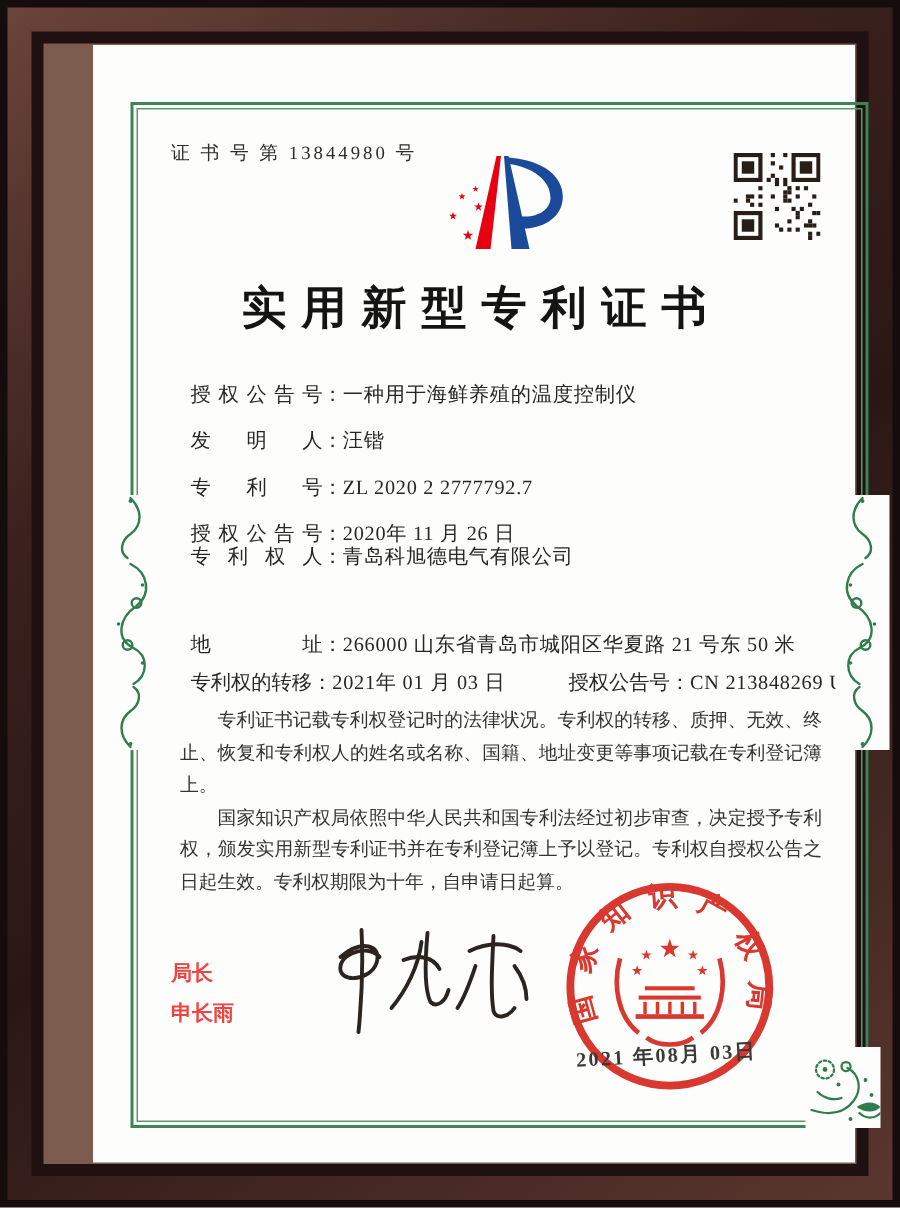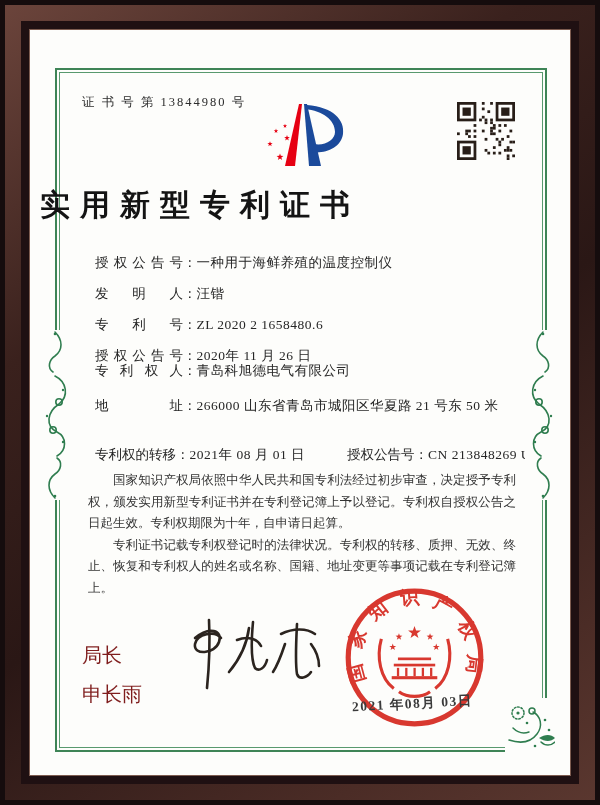--- a/index.html
+++ b/index.html
@@ -3,41 +3,41 @@
 <meta charset="utf-8">
 <style>
   html,body{margin:0;padding:0;}
   body{width:600px;height:805px;position:relative;overflow:hidden;background:#150c0d;
        font-family:"Liberation Serif","DejaVu Serif",serif;}
   
   .frame-mid{position:absolute;inset:5px;
      background:linear-gradient(145deg,#6b443b 0%,#3a211d 30%,#2a1715 55%,#4b2c26 85%,#5a372f 100%);}
   .frame-inner{position:absolute;inset:21px;background:#1f1012;}
   .frame-seam{position:absolute;inset:29px;background:#7d5c50;}
-  .paper{position:absolute;inset:30px;background:#fdfdfb;}
+  .paper{position:absolute;inset:30px;background:#fdfdfb;margin-left:32px;}
   
   .green-frame{position:absolute;left:25px;top:38px;width:488px;height:680px;
      border:2px solid #3e8456;}
   .green-frame::after{content:"";position:absolute;inset:2px;border:1px solid #58996e;}
   
   .cert-no{position:absolute;left:52px;top:64px;font-size:12.5px;letter-spacing:2px;color:#2b2b2b;}
   .logo{position:absolute;left:210px;top:66px;}
   .qr{position:absolute;left:427px;top:72px;}
-  .title{position:absolute;left:0;top:155px;width:100%;
+  .title{position:absolute;left:0;top:155px;width:100%;text-align:center;
      font-size:30px;font-weight:700;letter-spacing:10px;text-indent:10px;color:#141414;}
   .fields{position:absolute;left:65px;top:224px;width:420px;font-size:13.5px;color:#262626;}
   .frow{position:absolute;left:0;white-space:nowrap;}
   .flabel{display:inline-block;width:88px;text-align:justify;text-align-last:justify;}
   .fvalue{letter-spacing:.5px;}
   .grant-row{position:absolute;left:65px;top:416px;font-size:13.5px;color:#262626;white-space:nowrap;}
   .grant-pair2{margin-left:42px;}
   .paras{position:absolute;left:58px;top:440px;width:428px;font-size:12.5px;line-height:1.72;
      color:#333;text-align:justify;}
   .paras p{margin:0;text-indent:2em;}
-  .signer{position:absolute;left:52px;top:606px;font-size:20px;color:#7f1d1d;line-height:1.95;}
+  .signer{position:absolute;left:52px;top:606px;font-size:14px;color:#ef4444;line-height:1.95;font-weight:bold;}
   .signature{position:absolute;left:135px;top:580px;}
   .seal{position:absolute;left:312px;top:555px;}
   .seal-date{position:absolute;left:322px;top:665px;font-size:13.5px;color:#3a3a3a;
      letter-spacing:1.5px;transform:rotate(-3deg);font-weight:600;white-space:nowrap;}
   
   .orn{position:absolute;background:#fdfdfb;}
   .orn-left{left:7px;top:300px;width:36px;height:170px;}
   .orn-right{left:495px;top:300px;width:36px;height:170px;}
   .orn-corner{left:475px;top:668px;width:50px;height:54px;}
 </style>
@@ -126,33 +126,33 @@
       <rect x="0" y="14" width="7" height="7" fill="#281e18"></rect>
       <rect x="1" y="15" width="5" height="5" fill="#fdfdfb"></rect>
       <rect x="2" y="16" width="3" height="3" fill="#281e18"></rect>
     </svg>
 
   <div class="title">实用新型专利证书</div>
 
   <div class="fields">
     <div class="frow" style="top:0"><span class="flabel">授权公告号</span><span>：</span><span class="fvalue">一种用于海鲜养殖的温度控制仪</span></div>
     <div class="frow" style="top:31px"><span class="flabel">发明人</span><span>：</span><span class="fvalue">汪锴</span></div>
-    <div class="frow" style="top:62px"><span class="flabel">专利号</span><span>：</span><span class="fvalue">ZL 2020 2 1658480.6</span></div>
+    <div class="frow" style="top:62px"><span class="flabel">专利号</span><span>：</span><span class="fvalue">ZL 2020 2 2777792.7</span></div>
     <div class="frow" style="top:93px"><span class="flabel">授权公告号</span><span>：</span><span class="fvalue">2020年 11 月 26 日</span></div>
     <div class="frow" style="top:108px"><span class="flabel">专利权人</span><span>：</span><span class="fvalue">青岛科旭德电气有限公司</span></div>
-    <div class="frow" style="top:143px"><span class="flabel">地址</span><span>：</span><span class="fvalue">266000 山东省青岛市城阳区华夏路 21 号东 50 米</span></div>
+    <div class="frow" style="top:167px"><span class="flabel">地址</span><span>：</span><span class="fvalue">266000 山东省青岛市城阳区华夏路 21 号东 50 米</span></div>
   </div>
 
   <div class="grant-row">
-    <span>专利权的转移</span><span>：</span><span class="fvalue">2021年 08 月 01 日</span><span class="grant-pair2">授权公告号</span><span>：</span><span class="fvalue">CN 213848269 U</span>
+    <span>专利权的转移</span><span>：</span><span class="fvalue">2021年 01 月 03 日</span><span class="grant-pair2">授权公告号</span><span>：</span><span class="fvalue">CN 213848269 U</span>
   </div>
 
   <div class="paras">
+    <p>专利证书记载专利权登记时的法律状况。专利权的转移、质押、无效、终止、恢复和专利权人的姓名或名称、国籍、地址变更等事项记载在专利登记簿上。</p>
     <p>国家知识产权局依照中华人民共和国专利法经过初步审查，决定授予专利权，颁发实用新型专利证书并在专利登记簿上予以登记。专利权自授权公告之日起生效。专利权期限为十年，自申请日起算。</p>
-    <p>专利证书记载专利权登记时的法律状况。专利权的转移、质押、无效、终止、恢复和专利权人的姓名或名称、国籍、地址变更等事项记载在专利登记簿上。</p>
   </div>
 
   <div class="signer">
     <div>局长</div>
     <div>申长雨</div>
   </div>
 
   <svg class="signature" width="170" height="95" viewBox="0 0 170 95">
     <g fill="none" stroke="#2b241f" stroke-width="2.6" stroke-linecap="round">
       <path d="M30,28 C44,16 58,20 54,32 C50,44 28,46 30,34 C32,24 50,20 56,28"></path>

